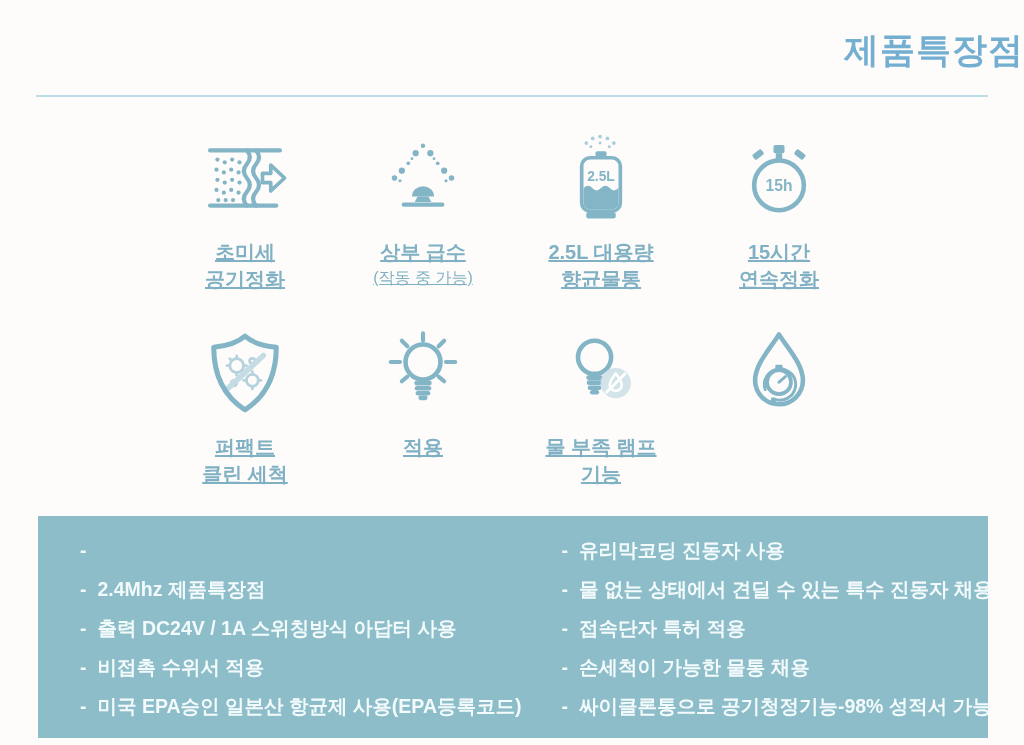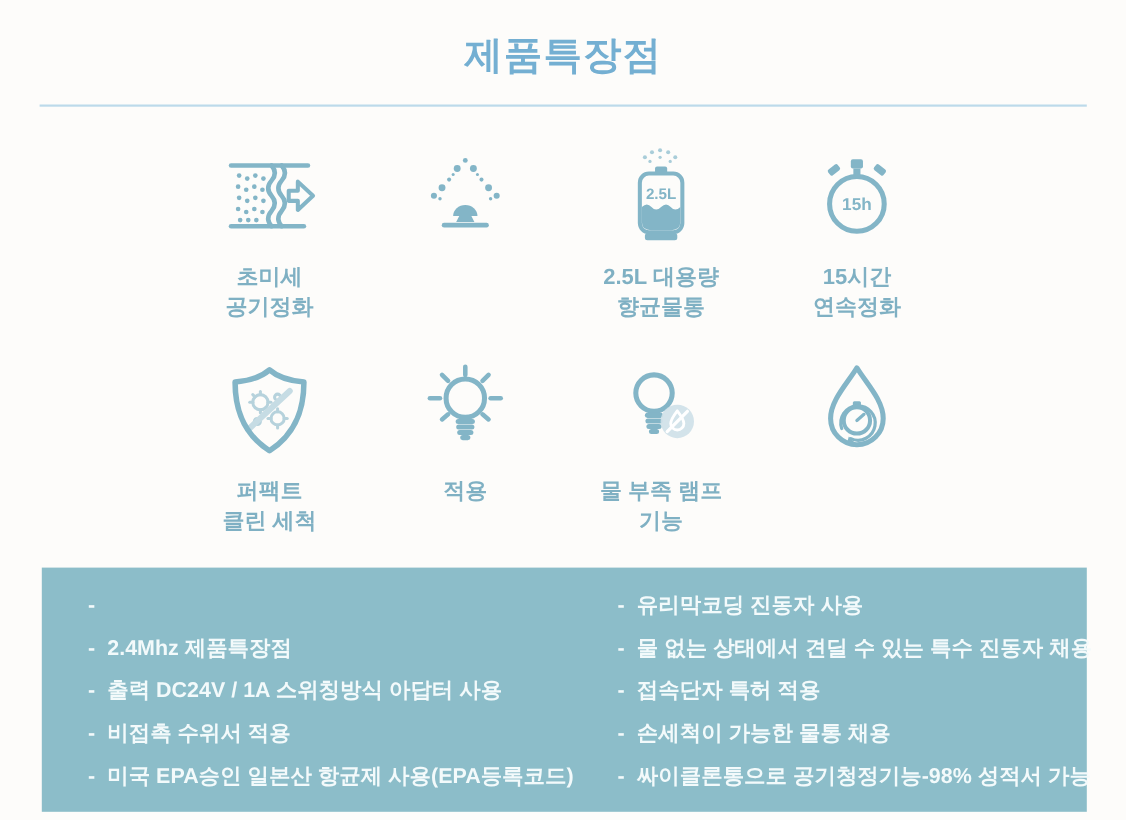--- a/index.html
+++ b/index.html
@@ -6,42 +6,42 @@
   body{
     width:1024px;height:745px;overflow:hidden;
     background:#fdfcfa;
     font-family:"Liberation Sans","DejaVu Sans",sans-serif;
     -webkit-font-smoothing:antialiased;
   }
   .page{width:1024px;height:745px;position:relative;}
 
   
   .page-title{
-    margin:0;padding-top:27px;text-align:center;
+    margin:0;padding-top:27px;text-align:right;
     font-size:35px;font-weight:700;color:#74afd2;letter-spacing:1px;
   }
   .divider{
     border:none;border-top:2px solid #bcdaea;
     margin:21px 36px 0 36px;
   }
 
   
   .features-grid{
     width:712px;margin:30px auto 0 auto;
     display:grid;grid-template-columns:repeat(4,1fr);
     row-gap:29px;
   }
   .feature-cell{display:flex;flex-direction:column;align-items:center;}
   .icon-wrap{height:97px;display:flex;align-items:flex-end;justify-content:center;}
   .feature-label{
     margin-top:15px;text-align:center;
     font-size:20px;line-height:27px;font-weight:600;color:#7fb0c3;
   }
   .feature-label .sub{font-size:16px;font-weight:400;line-height:24px;}
-  .feature-label span{display:block;}
+  .feature-label span{display:block;text-decoration:underline;}
 
   
   .spec-box{
     position:absolute;left:38px;top:516px;width:950px;height:222px;
     background:#8cbdc9;
     display:grid;grid-template-columns:1fr 1fr;
     box-sizing:border-box;padding:21px 0 0 0;
   }
   .spec-col{list-style:none;margin:0;padding:0 0 0 42px;}
   .spec-col.right{padding-left:40px;}
@@ -115,20 +115,24 @@
             <circle cx="25" cy="53" r="1.7"></circle>
               <circle cx="75" cy="53" r="1.7"></circle>
             <circle cx="38" cy="29" r="1.5"></circle>
               <circle cx="62" cy="29" r="1.5"></circle>
             <path d="M38,70 a12,11 0 0,1 24,0 z"></path>
             <path d="M44,70 h12 l3,6 h-18 z"></path>
           </g>
           <line x1="29" y1="79" x2="71" y2="79"></line>
         </svg>
       </div>
+      <div class="feature-label">
+        <span>상부 급수</span>
+        <span class="sub">(작동 중 가능)</span>
+      </div>
     </div>
 
     <div class="feature-cell">
       <div class="icon-wrap">
         <svg width="92" height="92" viewBox="0 0 100 100" fill="none" stroke="#83b5c7" stroke-width="4" stroke-linecap="round">
           <g fill="#a9cdd9" stroke="none">
             <circle cx="34" cy="12" r="2"></circle>
               <circle cx="41" cy="7" r="2"></circle>
               <circle cx="49" cy="5" r="2"></circle>
               <circle cx="57" cy="7" r="2"></circle>

